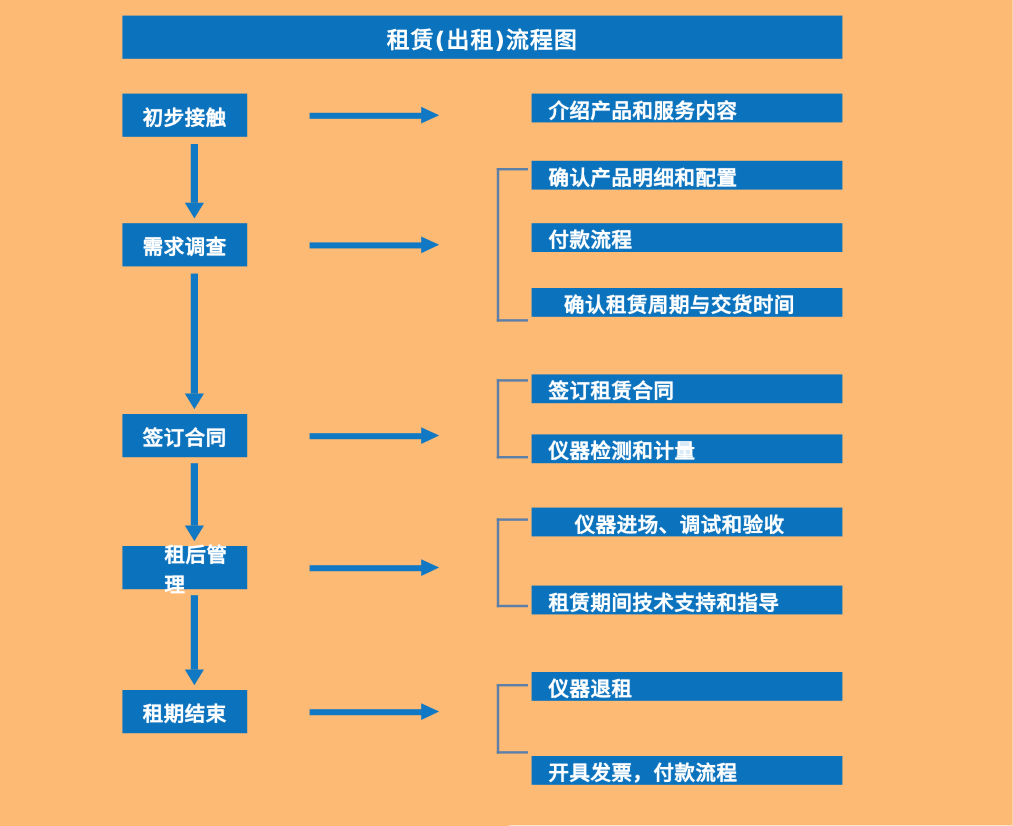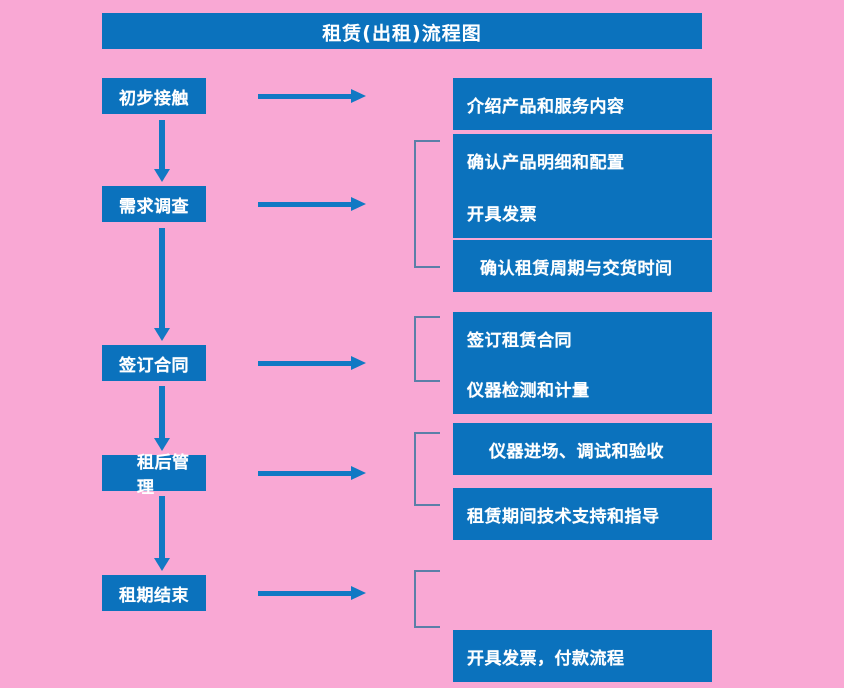--- a/index.html
+++ b/index.html
@@ -8,21 +8,21 @@
     padding: 0;
     background: #ffffff;
   }
   body {
     font-family: "DejaVu Sans", "Liberation Sans", sans-serif;
   }
   #canvas {
     position: relative;
     width: 844px;
     height: 688px;
-    background: #f9a8d4;
+    background: #fdba74;
     overflow: hidden;
   }
 
   
   .box {
     position: absolute;
     background: #0b72bd;
     color: #ffffff;
     font-weight: bold;
     display: flex;
@@ -56,23 +56,23 @@
   }
 
   .stage-box {
     left: 102px;
     width: 104px;
     height: 36px;
     font-size: 17px;
   }
 
   .detail-box {
-    left: 453px;
+    left: 443px;
     width: 259px;
-    height: 52px;
+    height: 24px;
     font-size: 17px;
   }
 
   
   .h-arrow {
     position: absolute;
     height: 14px;
     width: 108px;
   }
   .h-arrow .shaft {
@@ -194,28 +194,29 @@
   <div class="bracket" style="left:414px; top:316px; height:66px;"></div>
 
   <div class="bracket" style="left:414px; top:432px; height:74px;"></div>
 
   <div class="bracket" style="left:414px; top:570px; height:58px;"></div>
 
   <div class="box detail-box left-pad" style="top:78px;">介绍产品和服务内容</div>
 
   <div class="box detail-box left-pad" style="top:134px;">确认产品明细和配置</div>
 
-  <div class="box detail-box left-pad" style="top:186px;">开具发票</div>
+  <div class="box detail-box left-pad" style="top:186px;">付款流程</div>
 
   <div class="box detail-box left-pad" style="top:240px;padding-left:27px;">确认租赁周期与交货时间</div>
 
   <div class="box detail-box left-pad" style="top:312px;">签订租赁合同</div>
 
   <div class="box detail-box left-pad" style="top:362px;text-align:right;">仪器检测和计量</div>
 
   <div class="box detail-box left-pad" style="top:423px;padding-left:36px;">仪器进场、调试和验收</div>
 
   <div class="box detail-box left-pad" style="top:488px;">租赁期间技术支持和指导</div>
 
+  <div class="box detail-box left-pad" style="top:560px;">仪器退租</div>
 
   <div class="box detail-box left-pad" style="top:612px;margin-top:18px;">开具发票，付款流程</div>
 
 </div>
 
 </body></html>

